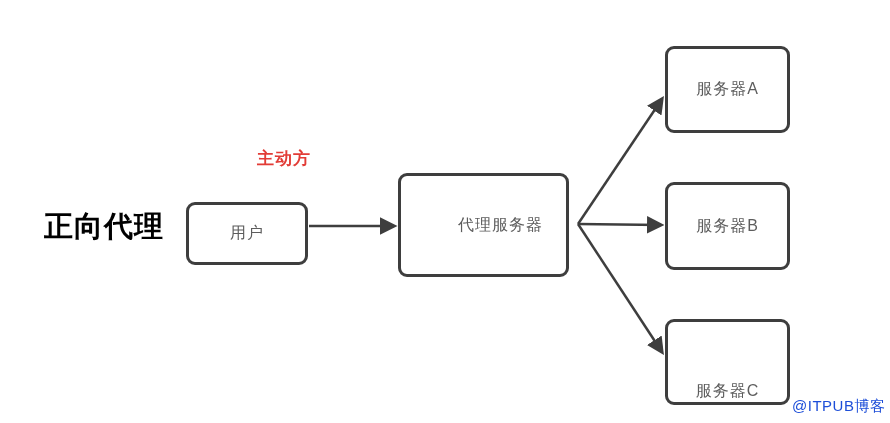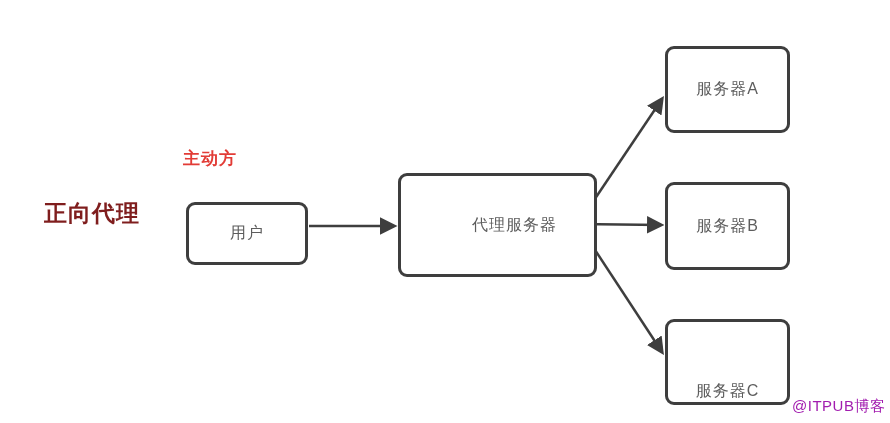--- a/index.html
+++ b/index.html
@@ -29,50 +29,50 @@
     border-radius: 9px;
     background: #ffffff;
     display: flex;
     align-items: center;
     justify-content: center;
     color: #5d5d5d;
     font-size: 16px;
     letter-spacing: 1px;
   }
   .node-user   { left: 186px; top: 194px; width: 122px; height: 63px; margin-top: 8px;  }
-  .node-proxy  { left: 398px; top: 173px; width: 199px; height: 104px; padding-left: 34px; }
+  .node-proxy  { left: 398px; top: 173px; width: 171px; height: 104px; padding-left: 34px; }
   .node-srv-a  { left: 665px; top: 46px;  width: 125px; height: 87px;  }
   .node-srv-b  { left: 665px; top: 182px; width: 125px; height: 88px;  }
   .node-srv-c  { left: 665px; top: 319px; width: 125px; height: 86px; align-items: flex-end;  }
   .diagram-title {
     position: absolute;
     left: 44px;
-    top: 198px;
-    font-size: 23px;
+    top: 207px;
+    font-size: 29px;
     font-weight: 700;
-    color: #7f1d1d;
+    color: #000000;
     letter-spacing: 1px;
   }
   .active-party-label {
     position: absolute;
     left: 183px;
     top: 147px;
     width: 128px;
-    text-align: left;
+    text-align: right;
     font-size: 17px;
     font-weight: 700;
     color: #e23c36;
     letter-spacing: 1px;
   }
   .watermark {
     position: absolute;
     left: 792px;
     top: 397px;
     font-size: 15px;
-    color: #a21caf;
+    color: #1d4ed8;
     letter-spacing: 0.5px;
     white-space: nowrap;
   }
 </style>
 </head>
 <body>
 
 <div class="canvas">
 
   <svg class="connector-layer" viewBox="0 0 890 423" xmlns="http://www.w3.org/2000/svg">

